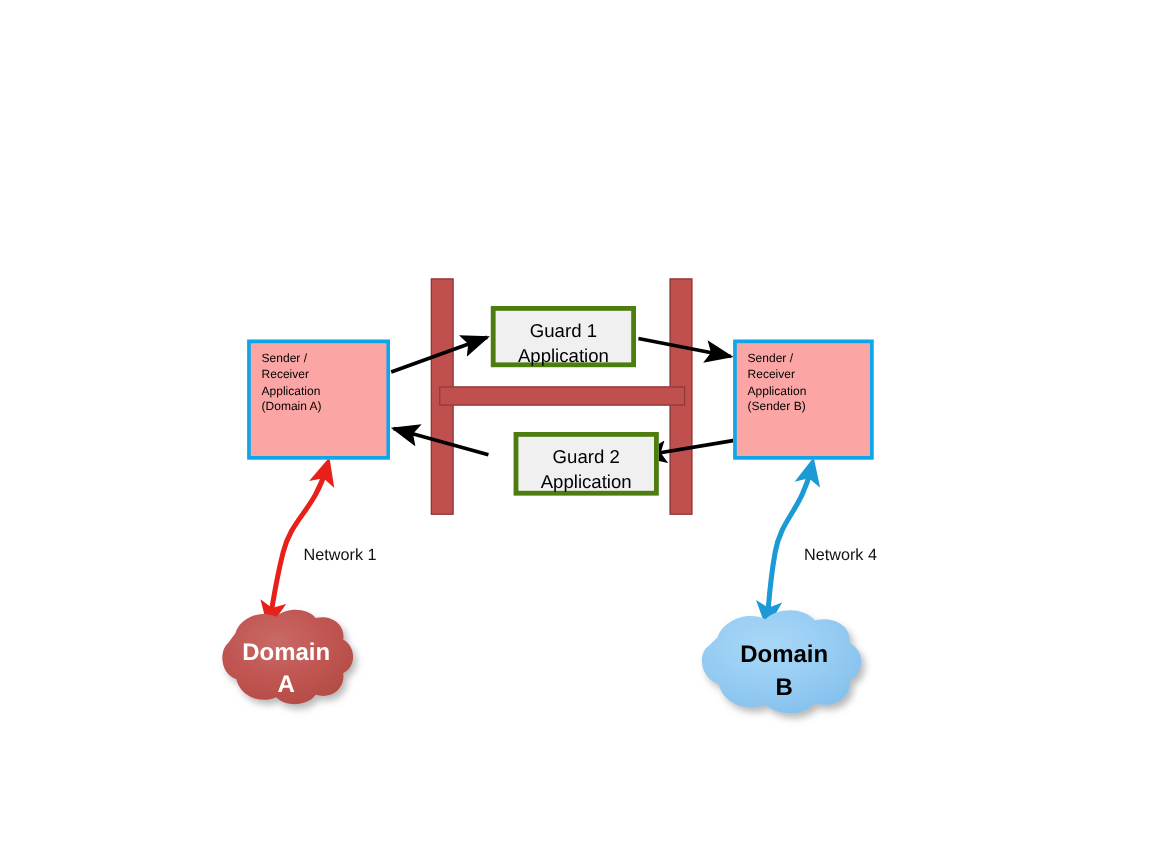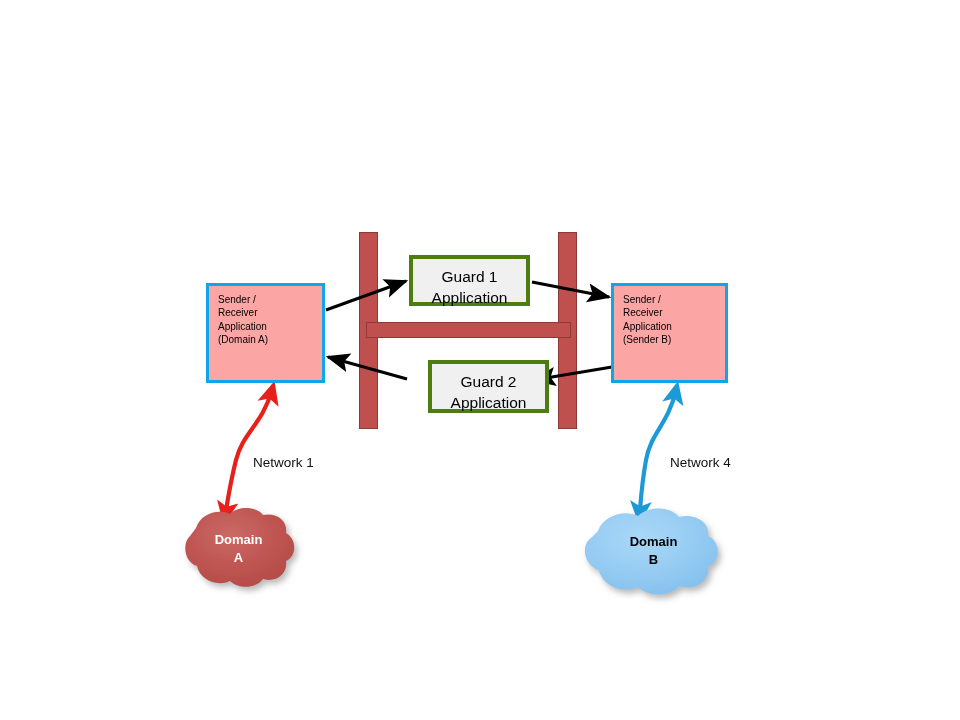--- a/index.html
+++ b/index.html
@@ -64,21 +64,21 @@
   .net-label {
     position: absolute;
     font-size: 13.5px;
     color: #111111;
     white-space: nowrap;
     font-family: "Liberation Sans", sans-serif;
   }
   .cloud-label {
     position: absolute;
     text-align: center;
-    font-size: 13px;
+    font-size: 20px;
     font-weight: bold;
     line-height: 1.35;
     white-space: pre-line;
     font-family: "Liberation Sans", sans-serif;
     pointer-events: none;
   }
   .bar {
     position: absolute;
     box-sizing: border-box;
   }

